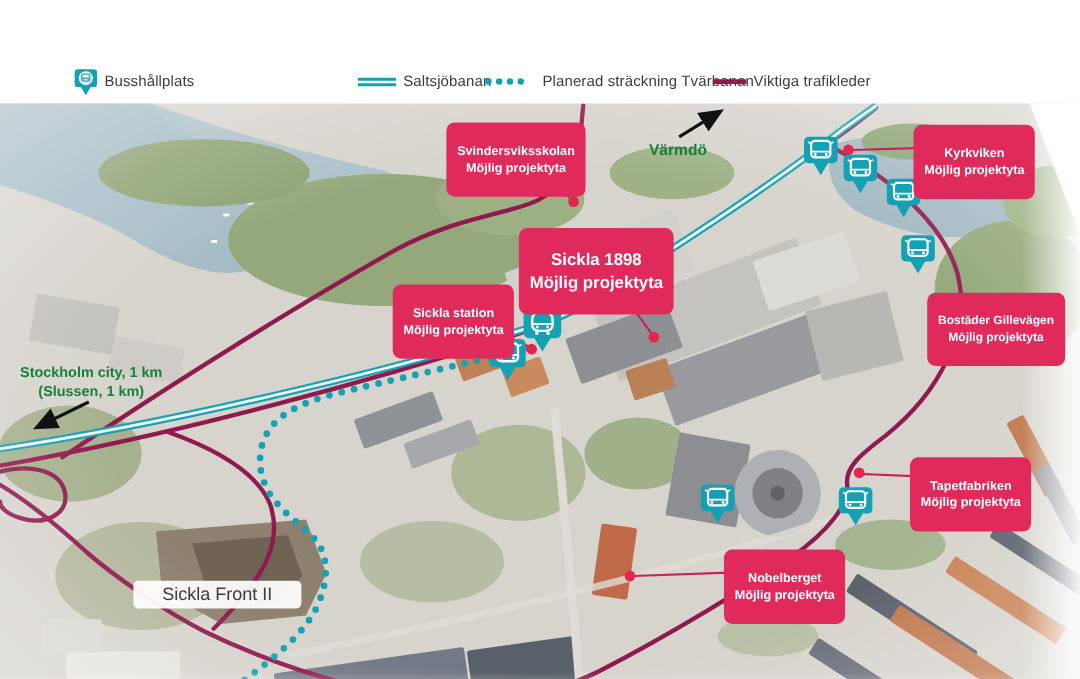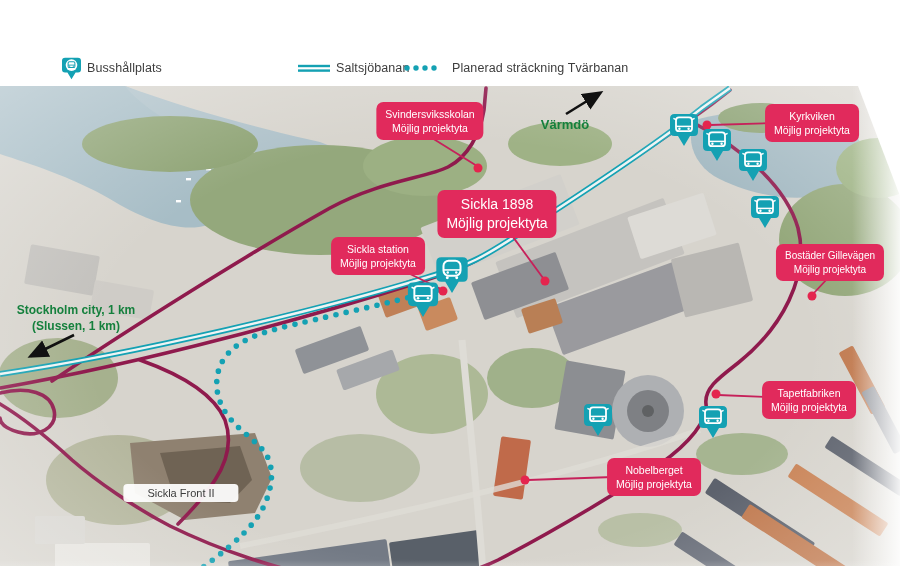--- a/index.html
+++ b/index.html
@@ -13,24 +13,24 @@
   .legend-item{position:absolute;top:7px;height:26px;display:flex;align-items:center;gap:6px;
                color:var(--ink);font-size:12.5px;letter-spacing:.1px;}
   .legend-item svg{display:block;}
 
   
   .map{position:absolute;top:38px;left:0;width:900px;height:528px;}
   .map > svg{position:absolute;top:0;left:0;}
 
   
   .callout{position:absolute;transform:translateX(-50%);background:var(--red);color:#fff;
-           font-weight:normal;font-size:10.5px;line-height:1.35;text-align:center;
-           padding:5px 9px;border-radius:7px;white-space:nowrap;z-index:6;}
+           font-weight:bold;font-size:10.5px;line-height:1.35;text-align:center;
+           padding:17px 9px;border-radius:7px;white-space:nowrap;z-index:6;}
   .area-label{position:absolute;transform:translateX(-50%);background:rgba(255,255,255,.93);
-              color:#3c3c3c;font-size:11px;padding:3px 24px;border-radius:4px;white-space:nowrap;z-index:6;}
+              color:#3c3c3c;font-size:15px;padding:3px 24px;border-radius:4px;white-space:nowrap;z-index:6;}
   .dir-label{position:absolute;transform:translateX(-50%);color:#15803d;font-weight:bold;
              font-size:12px;line-height:1.3;text-align:center;white-space:nowrap;z-index:6;}
 </style>
 </head>
 <body>
 
 <div class="stage">
 
   <div class="legend">
 
@@ -55,20 +55,26 @@
       <span>Saltsjöbanan</span>
     </div>
 
     <div class="legend-item" style="left:404px">
       <svg width="42" height="8" viewBox="0 0 42 8">
         <path d="M3,4 H39" stroke="#14a1b3" stroke-width="5.4" stroke-linecap="round" stroke-dasharray="0 9"></path>
       </svg>
       <span>Planerad sträckning Tvärbanan</span>
     </div>
 
+    <div class="legend-item" style="left:594px">
+      <svg width="28" height="8" viewBox="0 0 28 8">
+        <path d="M1,4 H27" stroke="#8f1a4d" stroke-width="4" stroke-linecap="round"></path>
+      </svg>
+      <span>Viktiga trafikleder</span>
+    </div>
   </div>
 
   <div class="map">
     <svg width="900" height="528" viewBox="0 38 900 528">
       <defs>
         <path id="pin" d="M0,0 L-6,-10 L-9.5,-10 Q-14,-10 -14,-14.5 L-14,-27.5 Q-14,-32 -9.5,-32 L9.5,-32 Q14,-32 14,-27.5 L14,-14.5 Q14,-10 10,-10 L6,-10 Z"></path>
         <g id="busGlyph">
           <rect x="-8" y="-28.6" width="16" height="13.8" rx="3" fill="none" stroke="#fff" stroke-width="1.8"></rect>
           <path d="M-8,-19.6 L8,-19.6" stroke="#fff" stroke-width="1.5"></path>
           <circle cx="-4.6" cy="-17.3" r="1.2" fill="#fff"></circle>

